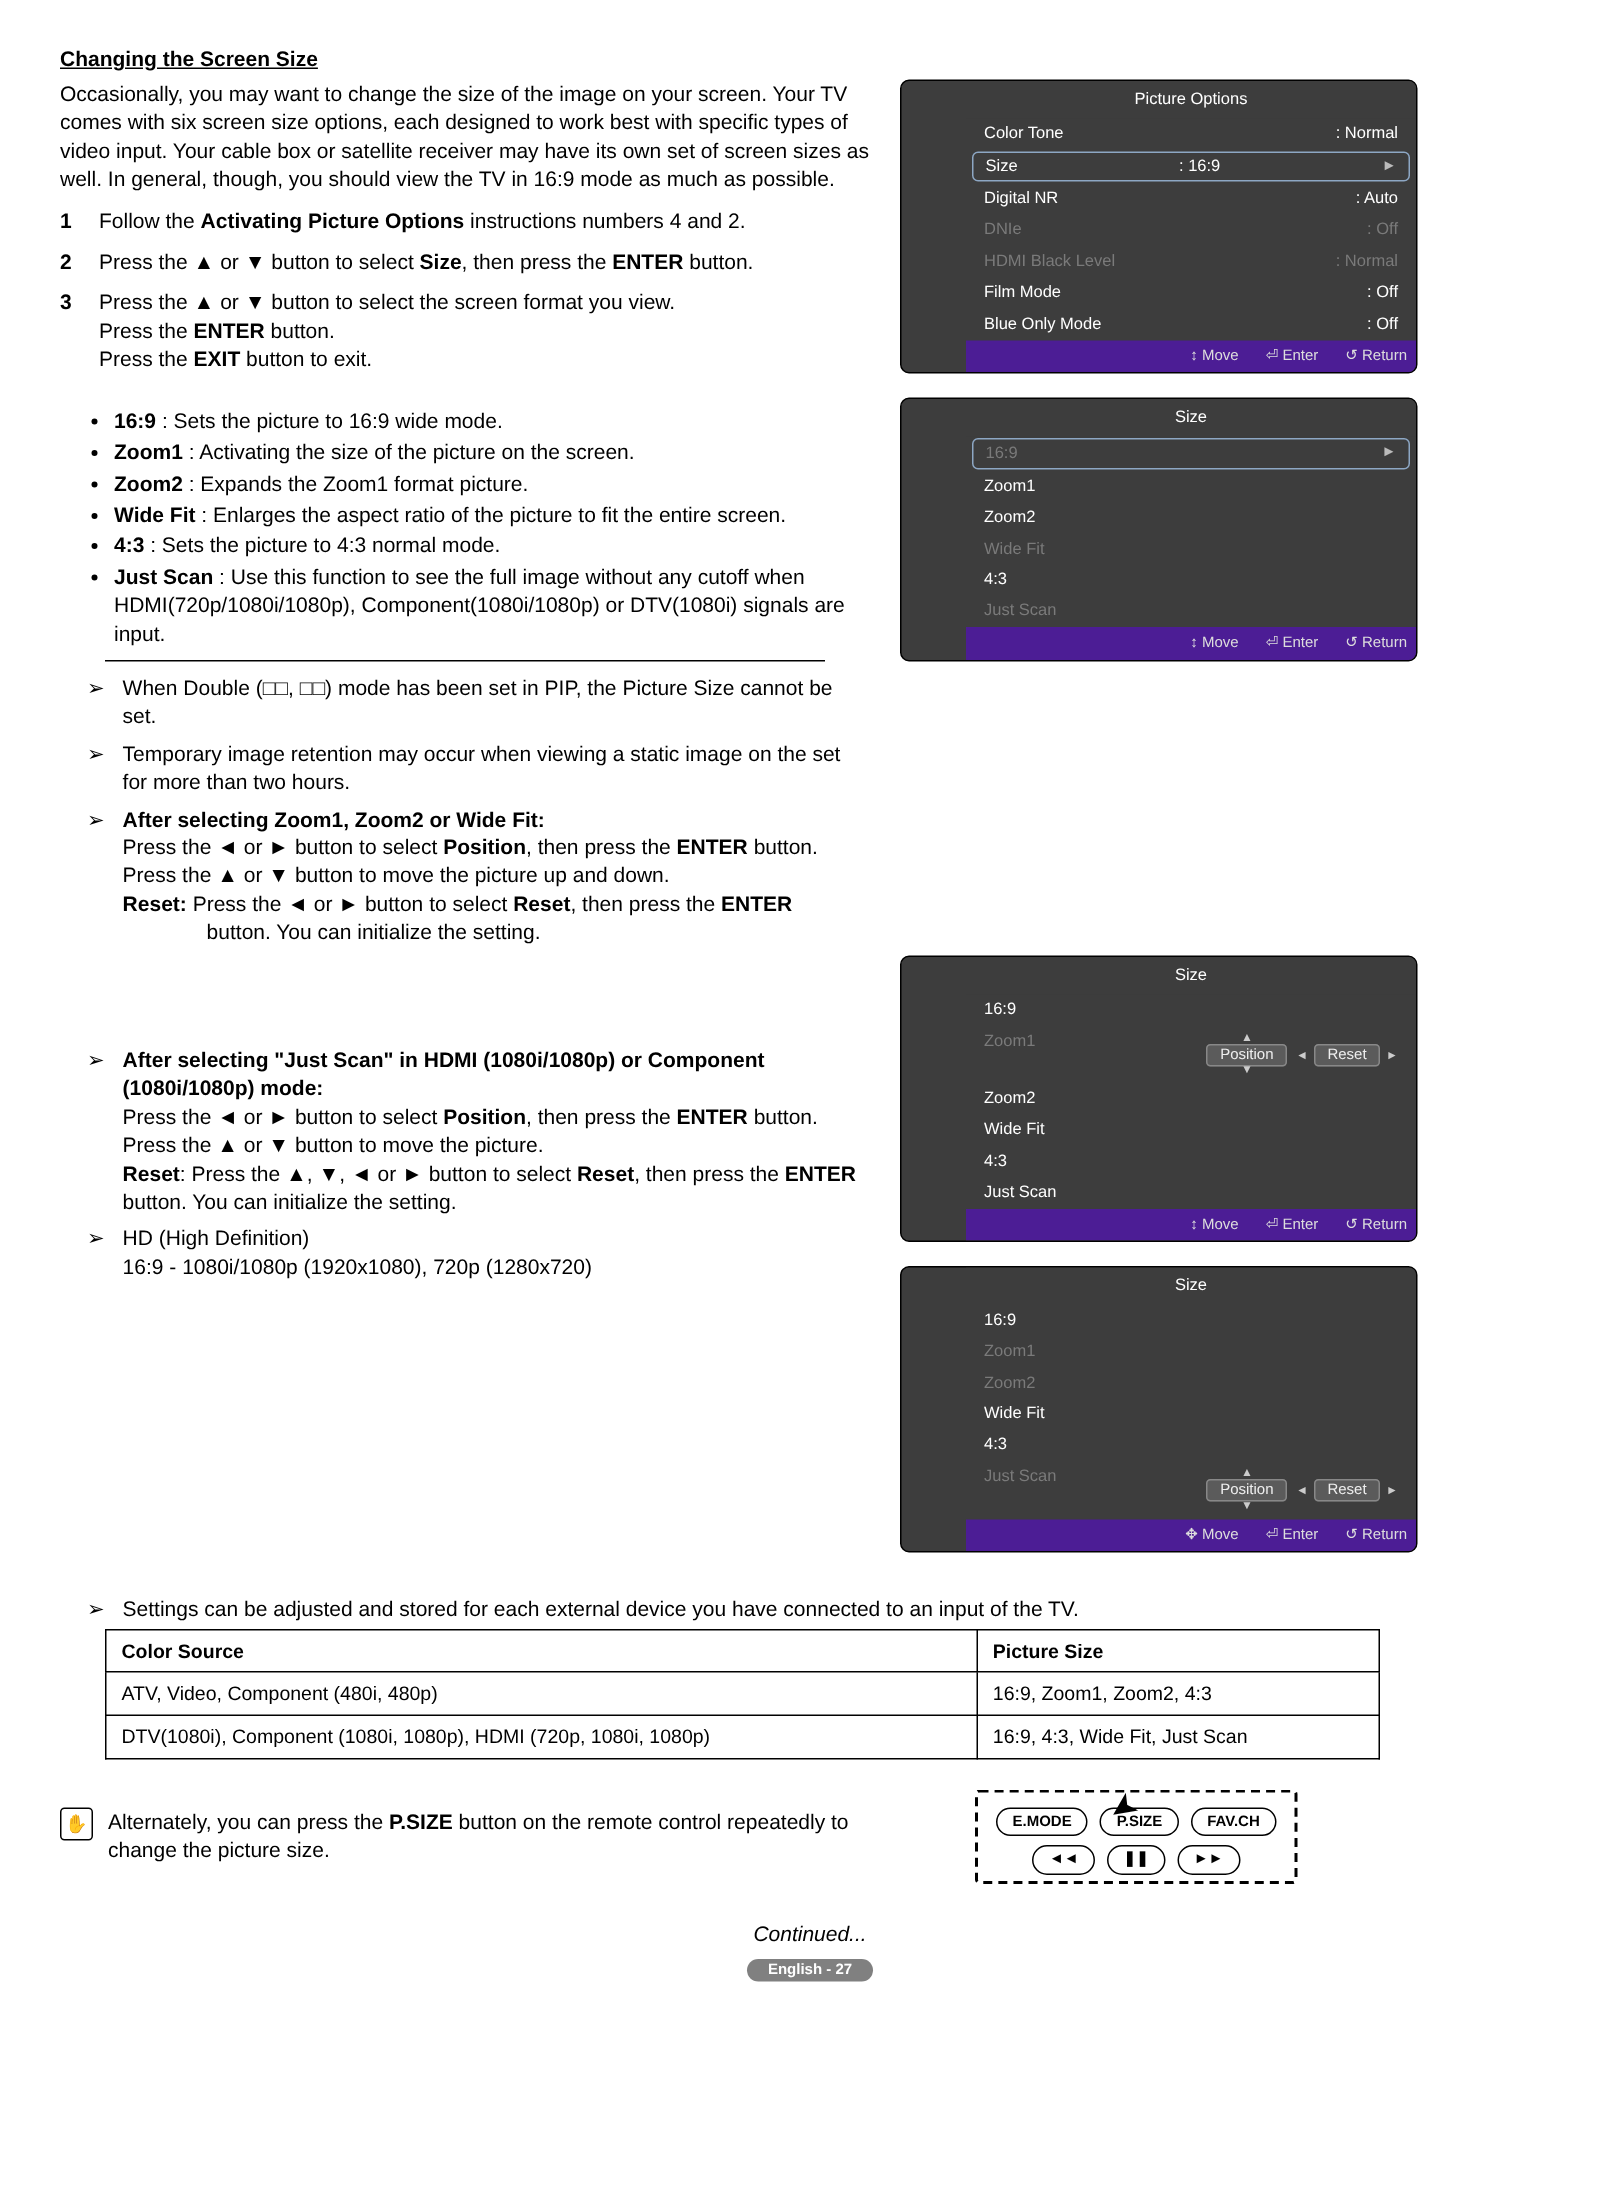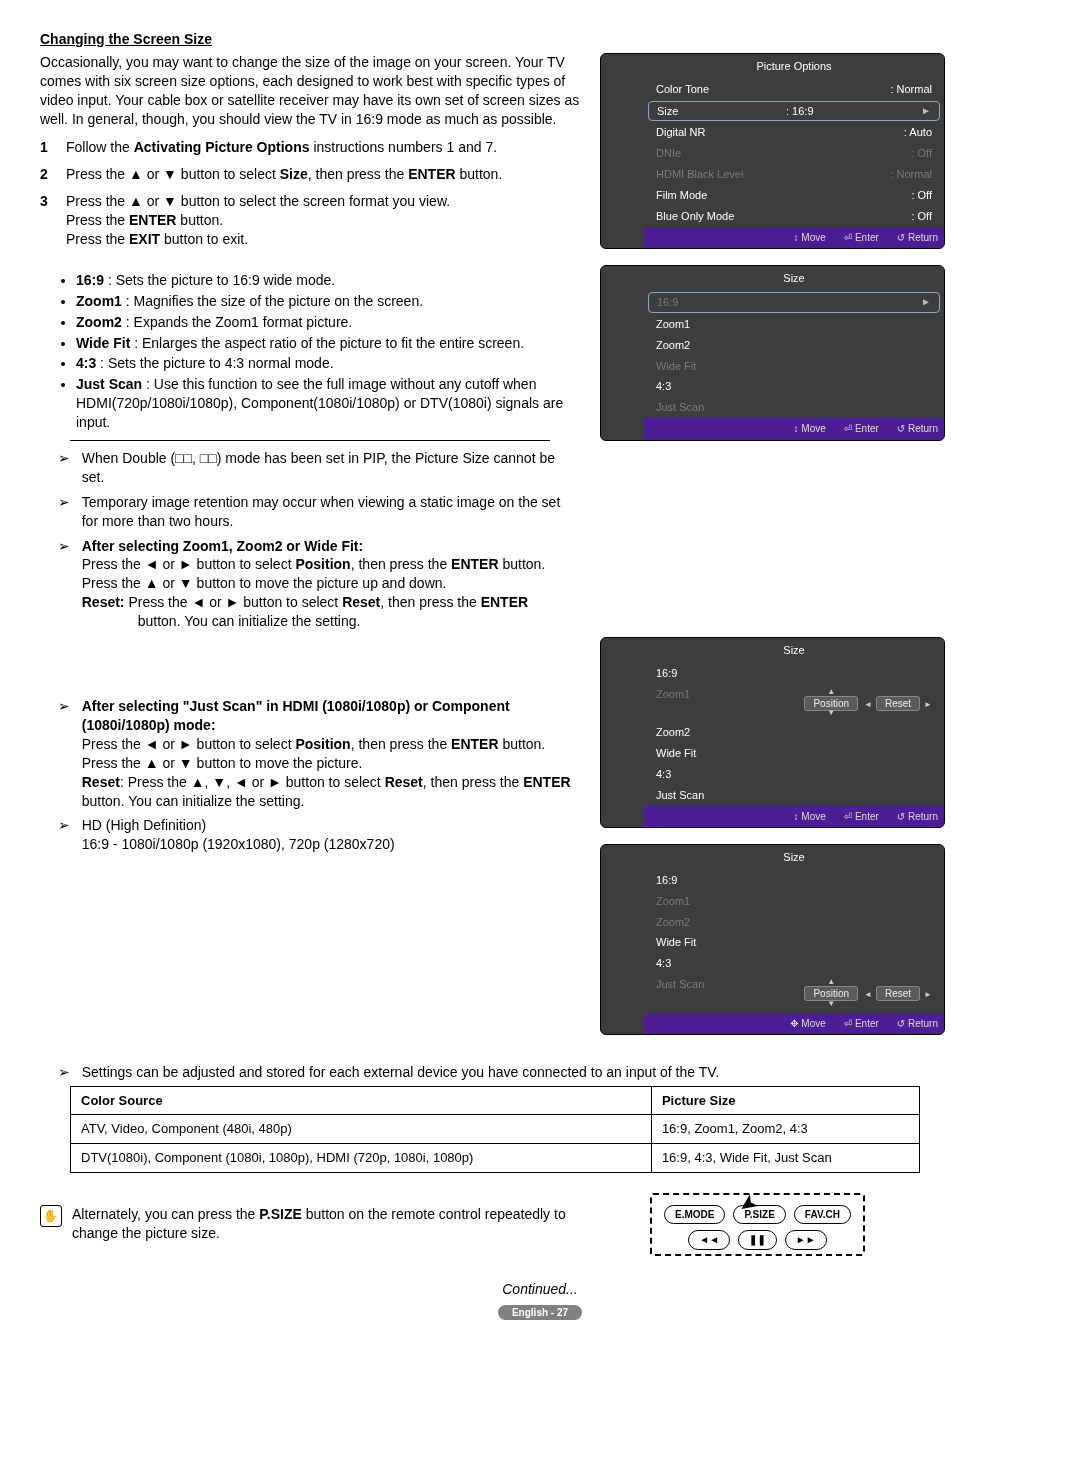--- a/index.html
+++ b/index.html
@@ -146,39 +146,39 @@
 
 <div class="heading">Changing the Screen Size</div>
 
 <div class="row">
   <div class="leftcol">
     <div class="intro">Occasionally, you may want to change the size of the image on your screen. Your TV comes with six screen size options, each designed to work best with specific types of video input. Your cable box or satellite receiver may have its own set of screen sizes as well. In general, though, you should view the TV in 16:9 mode as much as possible.</div>
 
     <ol class="steps">
       <li>
         <span class="num">1</span>
-        <span><span>Follow the </span><b>Activating Picture Options</b><span> instructions numbers 1 and 7.</span></span>
+        <span><span>Follow the </span><b>Activating Picture Options</b><span> instructions numbers 4 and 2.</span></span>
       </li>
       <li>
         <span class="num">2</span>
         <span><span>Press the ▲ or ▼ button to select </span><b>Size</b><span>, then press the </span><b>ENTER</b><span> button.</span></span>
       </li>
       <li>
         <span class="num">3</span>
         <span>
           <span>Press the ▲ or ▼ button to select the screen format you view.</span><br>
           <span>Press the </span><b>ENTER</b><span> button.</span><br>
           <span>Press the </span><b>EXIT</b><span> button to exit.</span>
         </span>
       </li>
     </ol>
 
     <ul class="modes">
       <li><b>16:9</b><span> : Sets the picture to 16:9 wide mode.</span></li>
-      <li><b>Zoom1</b><span> : Magnifies the size of the picture on the screen.</span></li>
+      <li><b>Zoom1</b><span> : Activating the size of the picture on the screen.</span></li>
       <li><b>Zoom2</b><span> : Expands the Zoom1 format picture.</span></li>
       <li><b>Wide Fit</b><span> : Enlarges the aspect ratio of the picture to fit the entire screen.</span></li>
       <li><b>4:3</b><span> : Sets the picture to 4:3 normal mode.</span></li>
       <li><b>Just Scan</b><span> : Use this function to see the full image without any cutoff when HDMI(720p/1080i/1080p), Component(1080i/1080p) or DTV(1080i) signals are input.</span></li>
     </ul>
     <hr class="sep">
 
     <div class="note">
         <span class="pt"></span>
         <span>When Double (□□, □□) mode has been set in PIP, the Picture Size cannot be set.</span>

